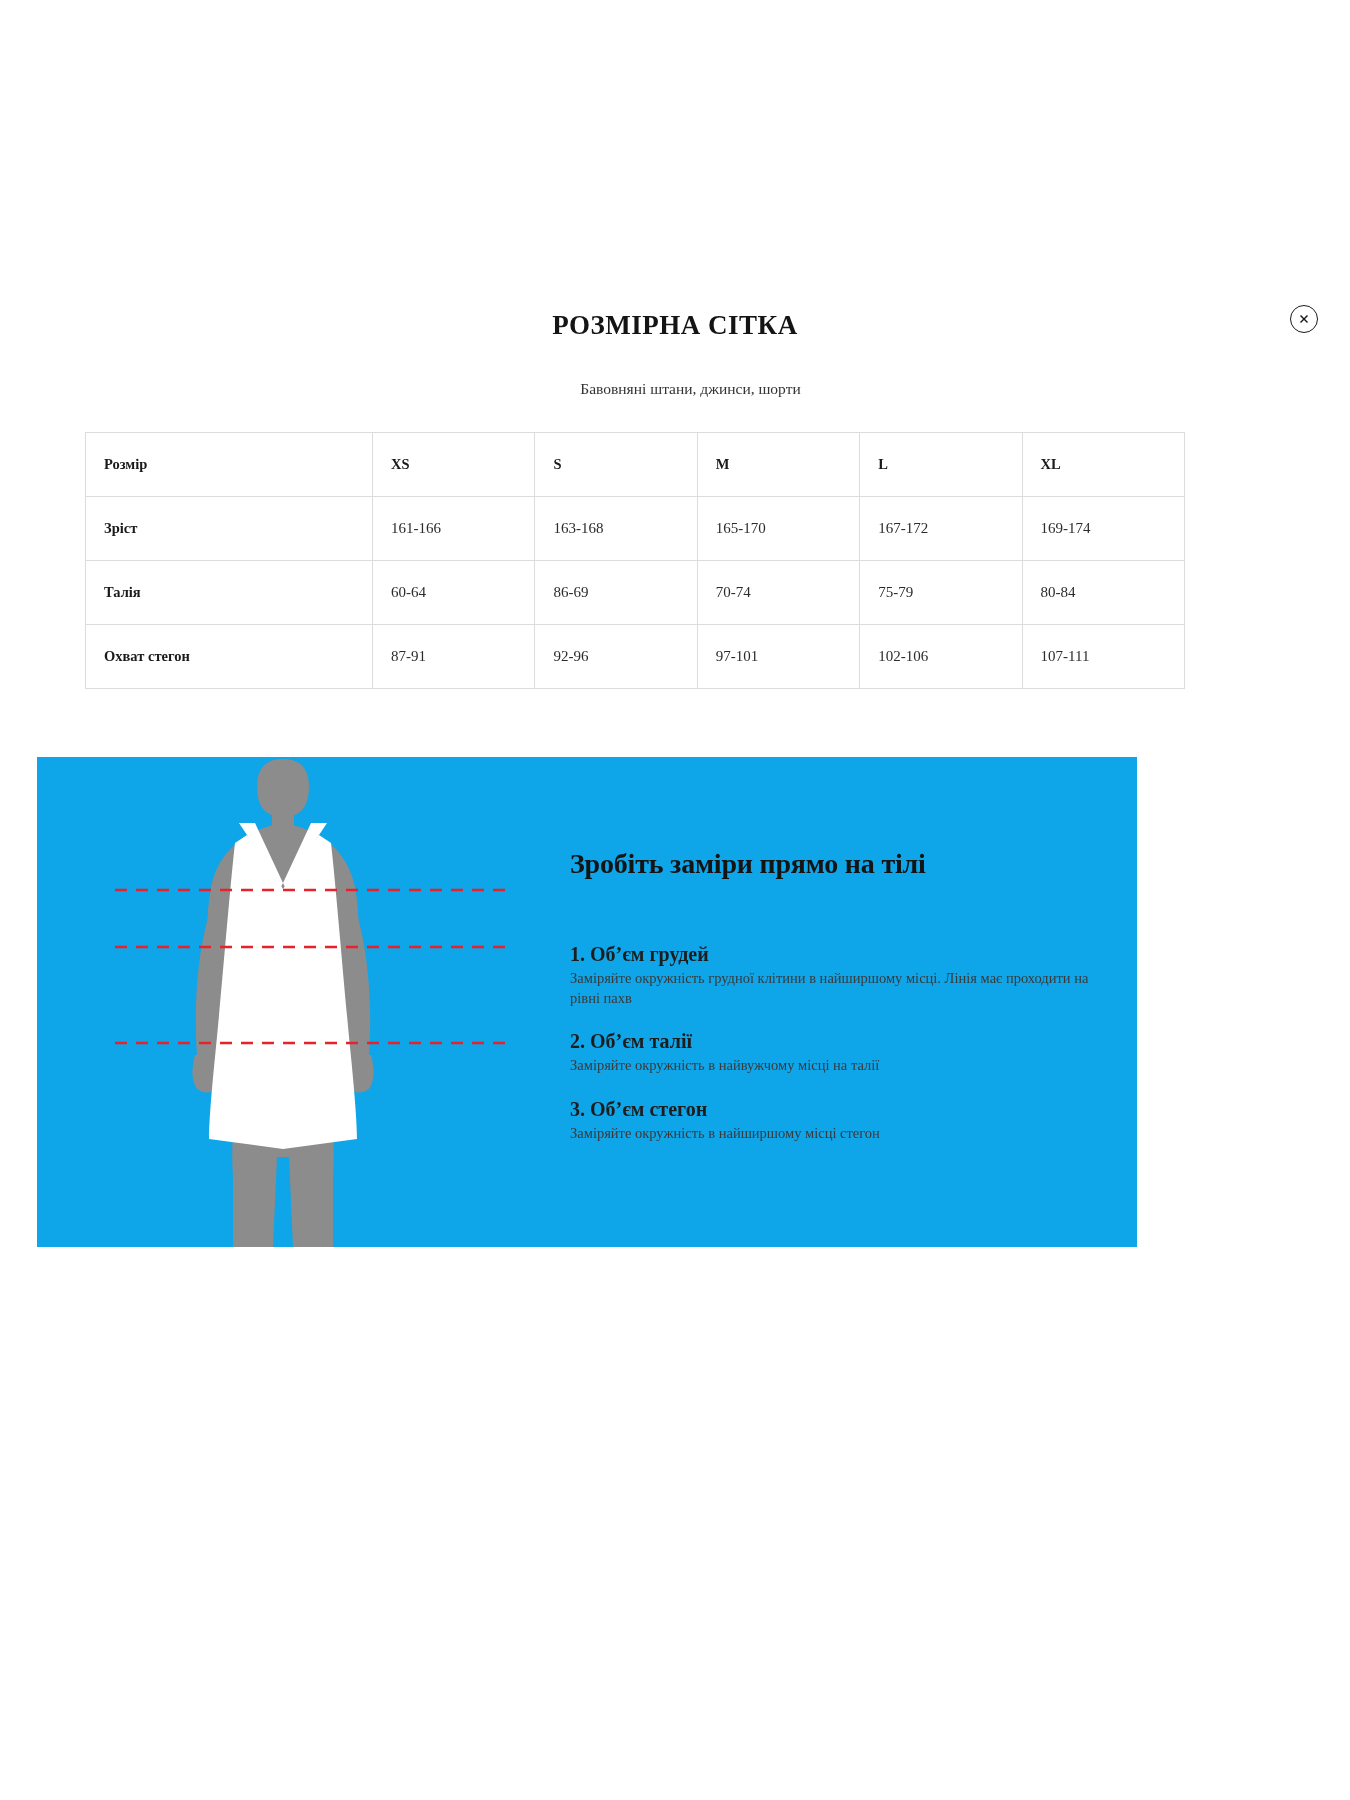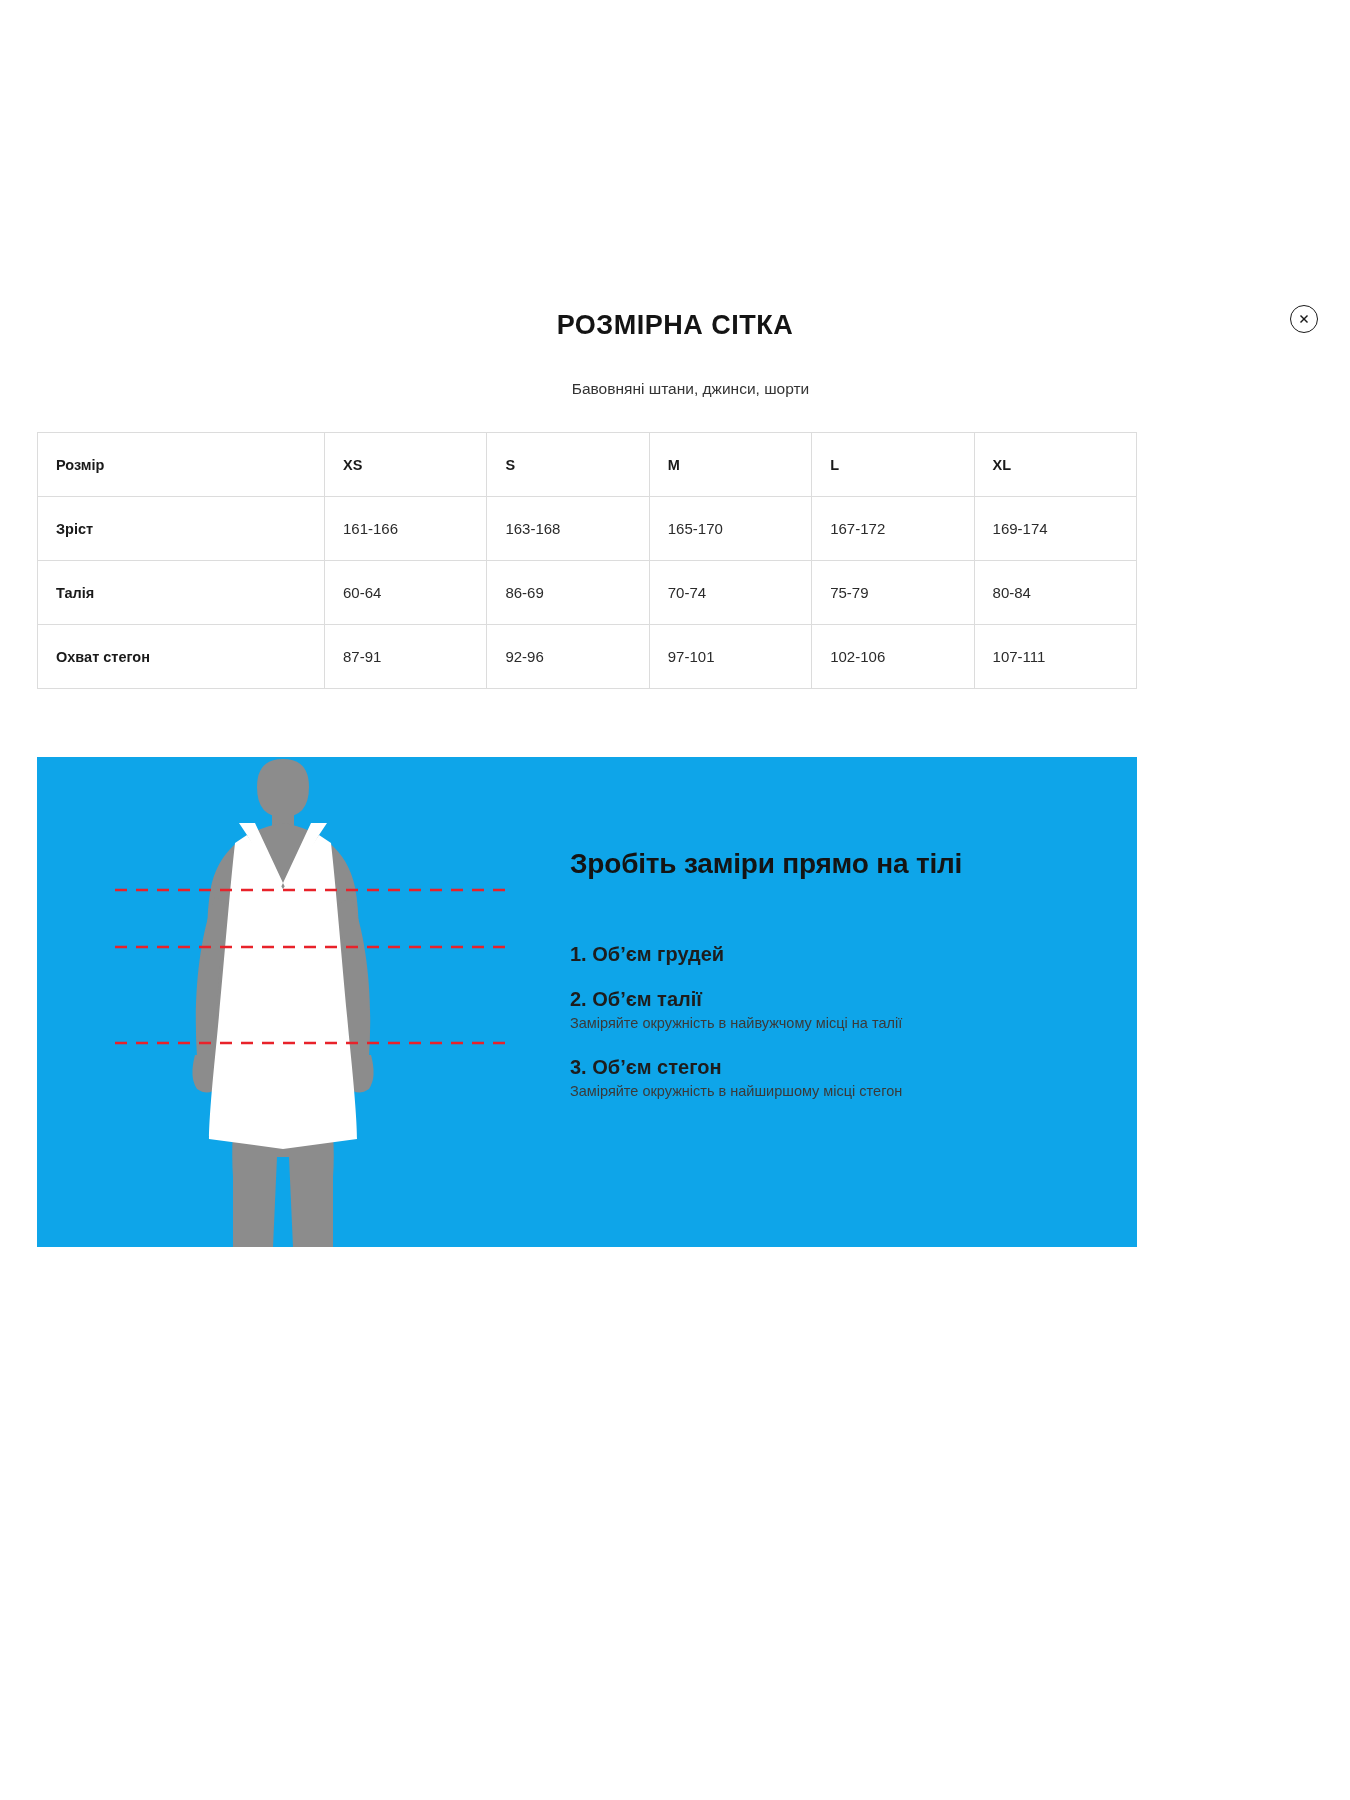--- a/index.html
+++ b/index.html
@@ -8,20 +8,21 @@
     width: 1350px; height: 1800px;
     background: #ffffff;
     font-family: "Liberation Sans", sans-serif;
     color: #1a1a1a;
   }
   .page {
     position: relative;
     width: 1350px;
     height: 1800px;
     background: #ffffff;
+    font-family: Liberation Serif, serif;
   }
   .modal {
     position: absolute;
     left: 0; top: 0;
     width: 1350px;
     height: 1800px;
   }
   .close-btn {
     position: absolute;
     right: 32px;
@@ -60,20 +61,21 @@
   .table-wrap {
     position: absolute;
     left: 37px;
     top: 432px;
     width: 1100px;
   }
   table.size-table {
     width: 100%;
     border-collapse: collapse;
     font-size: 15px;
+    margin-left: 48px;
   }
   table.size-table th,
   table.size-table td {
     border: 1px solid #dcdcdc;
     height: 64px;
     padding: 0 18px;
     text-align: left;
     color: #2b2b2b;
     font-weight: normal;
   }
@@ -251,20 +253,21 @@
           <line x1="8" y1="190" x2="400" y2="190"></line>
           <line x1="8" y1="286" x2="400" y2="286"></line>
         </g>
       </svg>
 
       <div class="meas-head">Зробіть заміри прямо на тілі</div>
 
       <div class="meas-list">
         <div class="meas-item">
           <h4>1. Об’єм грудей</h4>
+          <p>Заміряйте окружність грудної клітини в найширшому місці. Лінія має проходити на рівні пахв</p>
         </div>
         <div class="meas-item">
           <h4>2. Об’єм талії</h4>
           <p>Заміряйте окружність в найвужчому місці на талії</p>
         </div>
         <div class="meas-item">
           <h4>3. Об’єм стегон</h4>
           <p>Заміряйте окружність в найширшому місці стегон</p>
         </div>
       </div>

